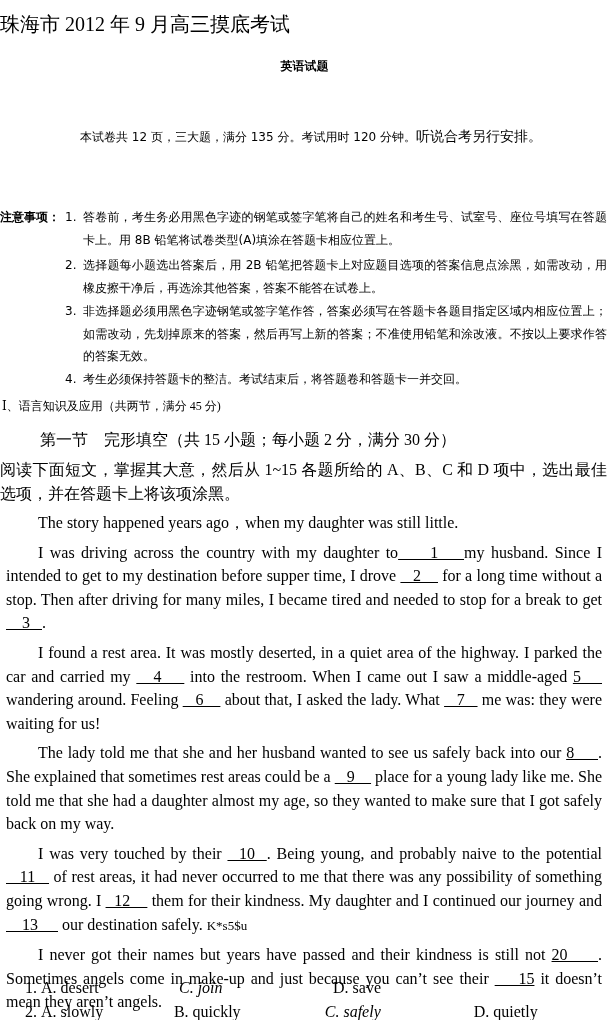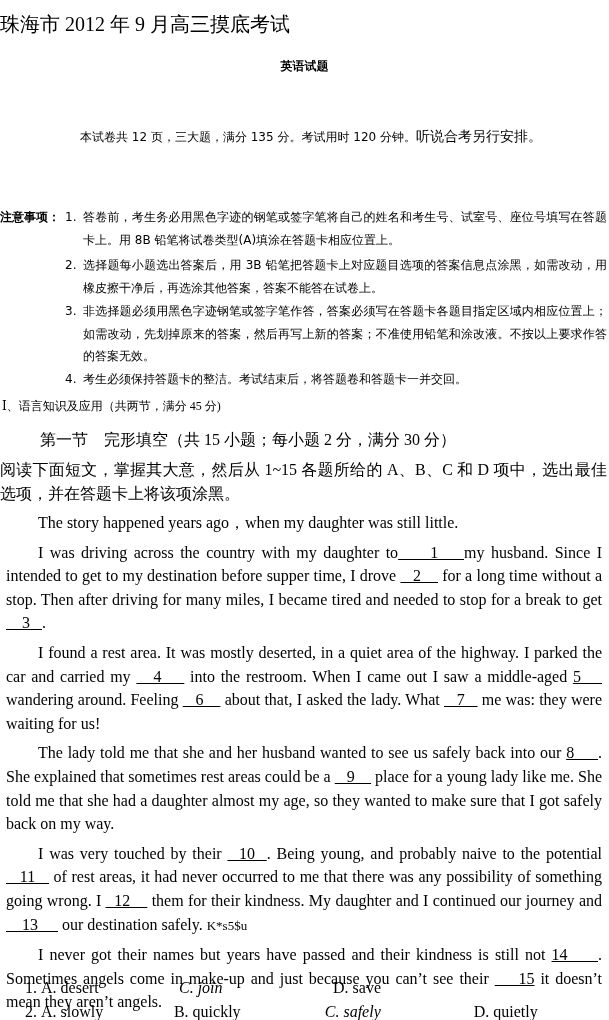--- a/index.html
+++ b/index.html
@@ -36,21 +36,21 @@
 </div>
 
 <div class="abs notes">
   <span class="label">注意事项：</span>
   <div class="note" style="top:0">
     <span class="num">1.</span>
     <span class="txt">答卷前，考生务必用黑色字迹的钢笔或签字笔将自己的姓名和考生号、试室号、座位号填写在答题卡上。用 8B 铅笔将试卷类型(A)填涂在答题卡相应位置上。</span>
   </div>
   <div class="note" style="top:48px">
     <span class="num">2.</span>
-    <span class="txt">选择题每小题选出答案后，用 3B 铅笔把答题卡上对应题目选项的答案信息点涂黑，如需改动，用橡皮擦干净后，再选涂其他答案，答案不能答在试卷上。</span>
+    <span class="txt">选择题每小题选出答案后，用 2B 铅笔把答题卡上对应题目选项的答案信息点涂黑，如需改动，用橡皮擦干净后，再选涂其他答案，答案不能答在试卷上。</span>
   </div>
   <div class="note" style="top:94px">
     <span class="num">3.</span>
     <span class="txt">非选择题必须用黑色字迹钢笔或签字笔作答，答案必须写在答题卡各题目指定区域内相应位置上；如需改动，先划掉原来的答案，然后再写上新的答案；不准使用铅笔和涂改液。不按以上要求作答的答案无效。</span>
   </div>
   <div class="note" style="top:162px">
     <span class="num">4.</span>
     <span class="txt">考生必须保持答题卡的整洁。考试结束后，将答题卷和答题卡一并交回。</span>
   </div>
 </div>
@@ -58,21 +58,21 @@
 <div class="abs sec1">Ⅰ、语言知识及应用（共两节，满分 45 分)</div>
 <div class="abs sec2">第一节　完形填空（共 15 小题；每小题 2 分，满分 30 分）</div>
 <div class="abs instr">阅读下面短文，掌握其大意，然后从 1~15 各题所给的 A、B、C 和 D 项中，选出最佳选项，并在答题卡上将该项涂黑。</div>
 
 <div class="abs passage">
   <p class="para">The story happened years ago，when my daughter was still little.</p>
   <p class="para"><span>I was driving across the country with my daughter to</span><span class="blank">     1    </span><span>my husband. Since I intended to get to my destination before supper time, I drove </span><span class="blank">   2    </span><span> for a long time without a stop. Then after driving for many miles, I became tired and needed to stop for a break to get </span><span class="blank">    3   </span><span>.</span></p>
   <p class="para"><span>I found a rest area. It was mostly deserted, in a quiet area of the highway. I parked the car and carried my </span><span class="blank">   4    </span><span> into the restroom. When I came out I saw a middle-aged </span><span class="blank">5    </span><span>  wandering around. Feeling </span><span class="blank">   6    </span><span> about that, I asked the lady. What </span><span class="blank">   7   </span><span> me was: they were waiting for us!</span></p>
   <p class="para"><span>The lady told me that she and her husband wanted to see us safely back into our </span><span class="blank">8     </span><span>. She explained that sometimes rest areas could be a </span><span class="blank">   9    </span><span> place for a young lady like me. She told me that she had a daughter almost my age, so they wanted to make sure that I got safely back on my way.</span></p>
   <p class="para"><span>I was very touched by their </span><span class="blank">  10  </span><span>. Being young, and probably naive to the potential </span><span class="blank">   11   </span><span> of rest areas, it had never occurred to me that there was any possibility of something going wrong. I </span><span class="blank">  12    </span><span> them for their kindness. My daughter and I continued our journey and </span><span class="blank">    13     </span><span> our destination safely. </span><span style="font-size:13px">K*s5$u</span></p>
-  <p class="para"><span>I never got their names but years have passed and their kindness is still not </span><span class="blank">14     </span><span>. Sometimes angels come in make-up and just because you can’t see their </span><span class="blank">    15</span><span> it doesn’t mean they aren’t angels.</span></p>
+  <p class="para"><span>I never got their names but years have passed and their kindness is still not </span><span class="blank">20     </span><span>. Sometimes angels come in make-up and just because you can’t see their </span><span class="blank">    15</span><span> it doesn’t mean they aren’t angels.</span></p>
 </div>
 
 <div class="abs opts">
   <div class="opt-row">
     <span class="c0"><span>1.</span> <span>A. desert</span></span>
     <span class="c2">C. join</span>
     <span class="c3">D. save</span>
   </div>
   <div class="opt-row">
     <span class="c0"><span>2.</span> <span>A. slowly</span></span>

